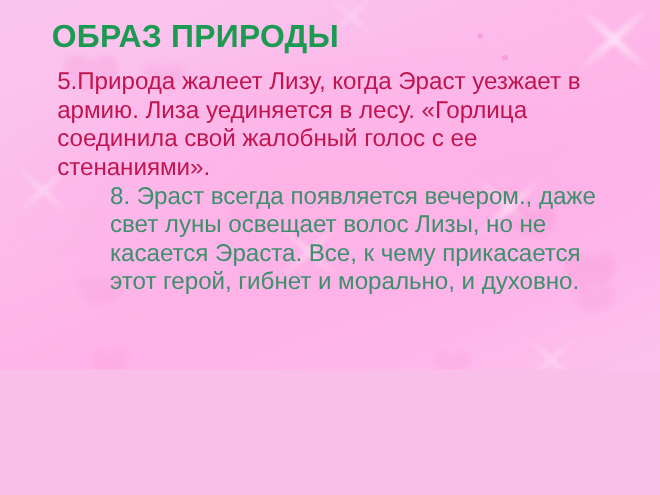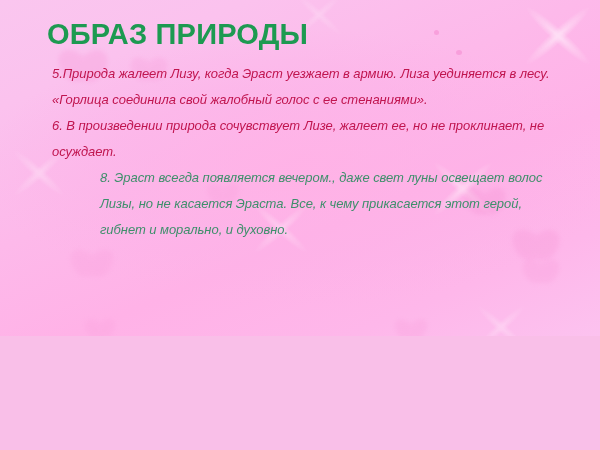--- a/index.html
+++ b/index.html
@@ -97,25 +97,24 @@
   }
 
   
   #body-text {
     position: absolute;
     left: 52px;
     top: 61px;
     width: 500px;
   }
   .para {
-    font-size: 13px;
+    font-size: 22px;
     line-height: 26px;
     margin: 0;
     letter-spacing: -0.05px;
-    font-style: italic;
   }
   .para.red   { color: #c0154f; }
   .para.green { color: #3e8f6b; }
 
   
   #watermark {
     position: absolute;
     left: 452px;
     top: 424px;
     height: 34px;
@@ -159,21 +158,20 @@
     <div class="dot" style="left:434px; top:30px; width:5px; height:5px;"></div>
     <div class="dot" style="left:456px; top:50px; width:6px; height:5px;"></div>
     <div class="dot" style="left:120px; top:28px; width:4px; height:4px; opacity:.3;"></div>
     <div class="dot" style="left:336px; top:432px; width:5px; height:4px; opacity:.35;"></div>
   </div>
 
   <div id="title" style="color: rgb(29, 154, 81);">ОБРАЗ ПРИРОДЫ</div>
 
   <div id="body-text">
     <p class="para red" style="color: rgb(192, 21, 79);">5.Природа жалеет Лизу, когда Эраст уезжает в армию. Лиза уединяется в лесу. «Горлица соединила свой жалобный голос с ее стенаниями».</p>
-    <p class="para red" style="color: rgb(192, 21, 79);">6. В произведении природа сочувствует Лизе, жалеет ее, но не проклинает, не осуждает.</p>
     <p class="para green" style="color: rgb(62, 143, 107); margin-left: 48px;">8. Эраст всегда появляется вечером., даже свет луны освещает волос Лизы, но не касается Эраста. Все, к чему прикасается этот герой, гибнет и морально, и духовно.</p>
   </div>
 
   <div id="watermark">
     <span class="wm-icon">
       <svg viewBox="0 0 26 28" width="26" height="28" aria-hidden="true">
         <rect x="3" y="2" width="20" height="14" rx="1.5" fill="none" stroke="#3c3c3c" stroke-width="2.2"></rect>
         <rect x="10" y="7.5" width="6" height="6" fill="#3c3c3c"></rect>
         <line x1="13" y1="16" x2="13" y2="20" stroke="#3c3c3c" stroke-width="2.2"></line>
         <line x1="13" y1="20" x2="5" y2="27" stroke="#3c3c3c" stroke-width="2.2"></line>

